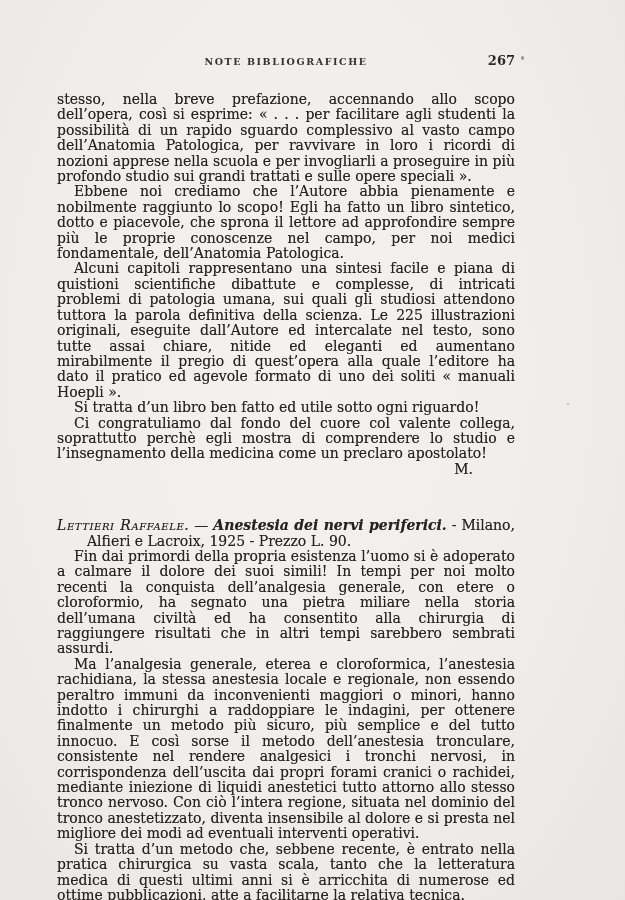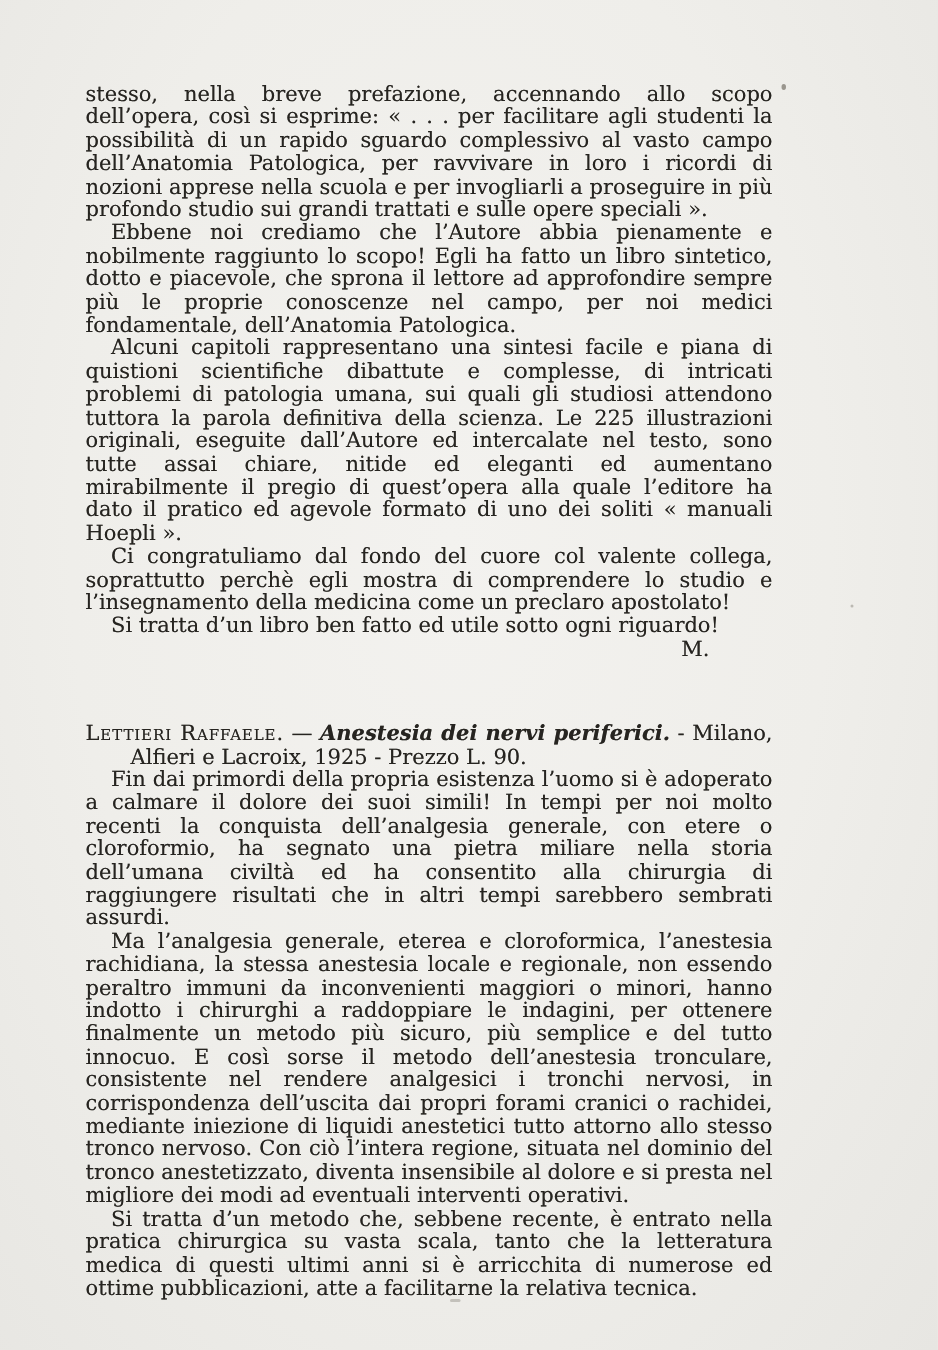--- a/index.html
+++ b/index.html
@@ -65,20 +65,21 @@
   }
   .entry-heading {
     margin: 41px 0 0 0;
     padding-left: 30px;
     text-indent: -30px;
     text-align: justify;
   }
   .entry-heading .author {
     font-variant: small-caps;
     letter-spacing: 0.6px;
+    font-style: italic;
   }
   .entry-heading .book-title {
     font-weight: bold;
     font-style: italic;
   }
   .entry-body {
     margin-top: 0;
   }
   .speck {
     position: absolute;
@@ -93,29 +94,33 @@
 <body>
 
 <div class="page">
 
   <div class="speck" id="speck1"></div>
   <div class="speck" id="speck2"></div>
   <div class="speck" id="speck3"></div>
 
   <div class="textblock">
 
+    <div class="running-head">
+      <span class="head-title">NOTE BIBLIOGRAFICHE</span>
+      <span class="head-page">267</span>
+    </div>
 
     <div class="body-text">
 
       <section>
         <p class="para no-indent">stesso, nella breve prefazione, accennando allo scopo dell’opera, così si esprime: « . . . per facilitare agli studenti la possibilità di un rapido sguardo complessivo al vasto campo dell’Anatomia Patologica, per ravvivare in loro i ricordi di nozioni apprese nella scuola e per invogliarli a proseguire in più profondo studio sui grandi trattati e sulle opere speciali ».</p>
         <p class="para">Ebbene noi crediamo che l’Autore abbia pienamente e nobilmente raggiunto lo scopo! Egli ha fatto un libro sintetico, dotto e piacevole, che sprona il lettore ad approfondire sempre più le proprie conoscenze nel campo, per noi medici fondamentale, dell’Anatomia Patologica.</p>
         <p class="para">Alcuni capitoli rappresentano una sintesi facile e piana di quistioni scientifiche dibattute e complesse, di intricati problemi di patologia umana, sui quali gli studiosi attendono tuttora la parola definitiva della scienza. Le 225 illustrazioni originali, eseguite dall’Autore ed intercalate nel testo, sono tutte assai chiare, nitide ed eleganti ed aumentano mirabilmente il pregio di quest’opera alla quale l’editore ha dato il pratico ed agevole formato di uno dei soliti « manuali Hoepli ».</p>
+        <p class="para">Si tratta d’un libro ben fatto ed utile sotto ogni riguardo!</p>
         <p class="para">Ci congratuliamo dal fondo del cuore col valente collega, soprattutto perchè egli mostra di comprendere lo studio e l’insegnamento della medicina come un preclaro apostolato!</p>
-        <p class="para">Si tratta d’un libro ben fatto ed utile sotto ogni riguardo!</p>
         <p class="signature">M.</p>
       </section>
 
       <section>
         <p class="entry-heading"><span class="author">Lettieri Raffaele.</span><span> — </span><span class="book-title">Anestesia dei nervi periferici.</span><span> - Milano, Alfieri e Lacroix, 1925 - Prezzo L. 90.</span></p>
 
         <div class="entry-body">
           <p class="para">Fin dai primordi della propria esistenza l’uomo si è adoperato a calmare il dolore dei suoi simili! In tempi per noi molto recenti la conquista dell’analgesia generale, con etere o cloroformio, ha segnato una pietra miliare nella storia dell’umana civiltà ed ha consentito alla chirurgia di raggiungere risultati che in altri tempi sarebbero sembrati assurdi.</p>
           <p class="para">Ma l’analgesia generale, eterea e cloroformica, l’anestesia rachidiana, la stessa anestesia locale e regionale, non essendo peraltro immuni da inconvenienti maggiori o minori, hanno indotto i chirurghi a raddoppiare le indagini, per ottenere finalmente un metodo più sicuro, più semplice e del tutto innocuo. E così sorse il metodo dell’anestesia tronculare, consistente nel rendere analgesici i tronchi nervosi, in corrispondenza dell’uscita dai propri forami cranici o rachidei, mediante iniezione di liquidi anestetici tutto attorno allo stesso tronco nervoso. Con ciò l’intera regione, situata nel dominio del tronco anestetizzato, diventa insensibile al dolore e si presta nel migliore dei modi ad eventuali interventi operativi.</p>
           <p class="para">Si tratta d’un metodo che, sebbene recente, è entrato nella pratica chirurgica su vasta scala, tanto che la letteratura medica di questi ultimi anni si è arricchita di numerose ed ottime pubblicazioni, atte a facilitarne la relativa tecnica.</p>

